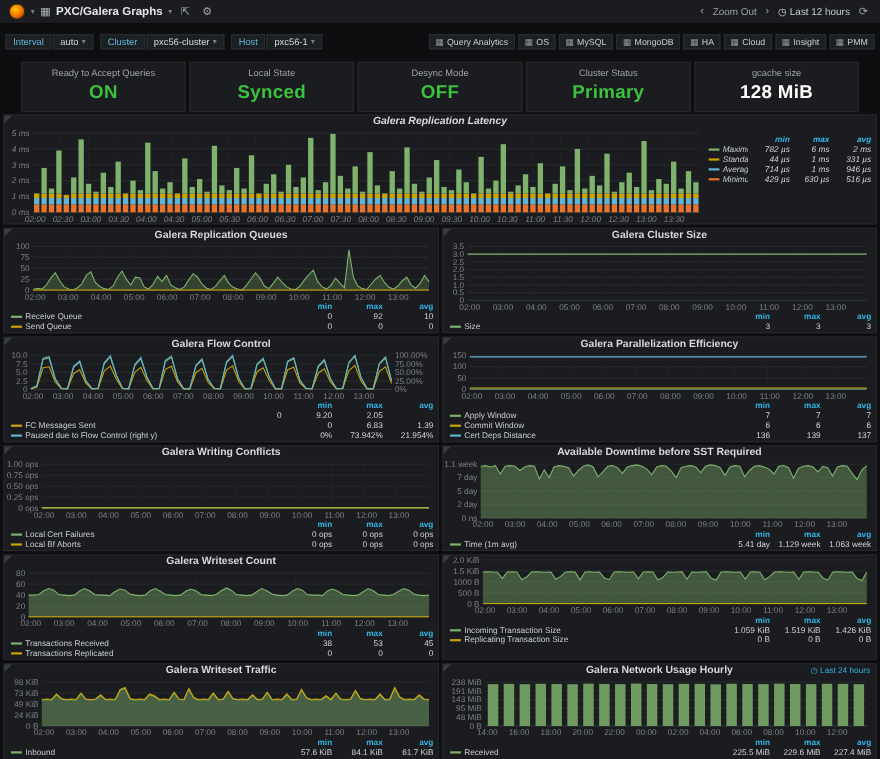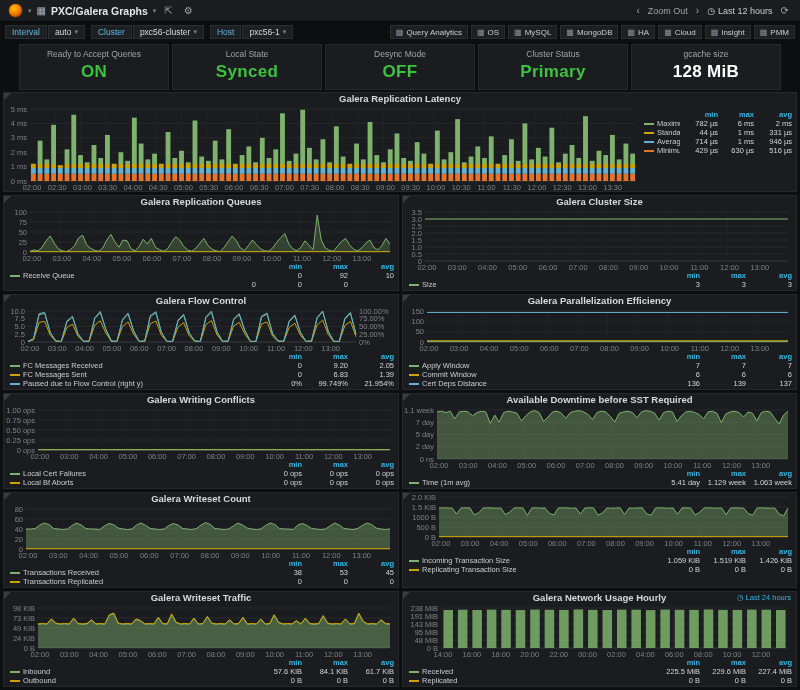--- a/index.html
+++ b/index.html
@@ -11,39 +11,39 @@
   .logo { width:15px; height:15px; border-radius:50%; background:radial-gradient(circle at 38% 35%, #ffc400, #f06f00 55%, #7a2800 95%); border:1px solid #3a2a10; flex:0 0 auto; }
   .caret { color:#7b8087; font-size:7px; }
   .dash-icon { color:#aeb6bd; font-size:10px; }
   .dash-title { color:#e3e5e8; font-size:10.5px; font-weight:bold; }
   .nav-ic { color:#9fa3a8; font-size:10px; padding:0 3px; cursor:pointer; }
   .nav-text { color:#9fa3a8; font-size:9px; cursor:pointer; }
   .spacer { flex:1; }
   .timepick { display:flex; align-items:center; gap:3px; color:#c7cbd1; font-size:9px; }
 
   
-  .subnav { height:20px; display:flex; align-items:center; padding:4px 5px; gap:21px; }
+  .subnav { height:20px; display:flex; align-items:center; padding:16px 5px; gap:21px; }
   .var-group { display:flex; gap:1px; }
   .chip { background:#1d2023; border:1px solid #2a2d31; font-size:8.5px; padding:1px 6px; height:14px; display:flex; align-items:center; gap:3px; }
   .chip.lbl { color:#5fb6dd; }
   .chip.val { color:#d8d9da; cursor:pointer; }
   .nav-btn { background:#1d2023; border:1px solid #2a2d31; color:#c8cdd2; font-size:8px; height:14px; padding:1px 5px; display:flex; align-items:center; gap:3px; cursor:pointer; }
   .nav-btn .bi { color:#8e959c; font-size:8px; }
 
   
   .stats-row { display:flex; gap:3px; margin:2px 19px; height:46px; }
   .stat { flex:1; background:#1b1c1f; border:1px solid #27282b; position:relative; }
   .stat .stitle { font-size:8.5px; color:#9fa3a8; text-align:center; padding-top:4px; }
   .stat .svalue { font-size:17px; font-weight:bold; text-align:center; margin-top:3px; letter-spacing:.3px; }
 
   
   .grid { margin:0 3px; }
   .prow { display:flex; gap:3px; margin-bottom:3px; }
   .panel { background:#1b1c1f; border:1px solid #27282b; position:relative; }
-  .panel.full { flex:1; height:100px; }
+  .panel.full { flex:1; height:100px;font-style:italic; }
   .panel.half { flex:1; height:96px; }
   .pinfo { position:absolute; top:0; left:0; width:0; height:0; border-top:7px solid #3a3d40; border-right:7px solid transparent; cursor:pointer; }
   .ptitle { height:12px; line-height:12px; text-align:center; font-size:9.5px; font-weight:bold; color:#d8d9da; cursor:pointer; }
   .tbadge { position:absolute; right:5px; top:1px; font-size:7.5px; color:#33b5e5; }
   .pbody { display:flex; }
   .pbody.col { flex-direction:column; height:calc(100% - 12px); }
   .pbody.row { height:calc(100% - 12px); }
   .chart-box { flex:1 1 auto; min-width:0; min-height:0; }
   .legend-side { width:152px; padding:5px 4px 0 0; }
   .legend-bottom { padding:0 4px 1px 6px; }
@@ -669,20 +669,21 @@
               <span class="v">max</span>
               <span class="v">avg</span>
             </div>
             <div class="lg-row">
               <span class="lg-label"><span class="lg-dash" style="background: rgb(126, 178, 109);"></span>Receive Queue</span>
               <span class="v">0</span>
               <span class="v">92</span>
               <span class="v">10</span>
             </div>
             <div class="lg-row">
+              <span class="lg-label"><span class="lg-dash" style="background: rgb(204, 163, 0);"></span>Send Queue</span>
               <span class="v">0</span>
               <span class="v">0</span>
               <span class="v">0</span>
             </div>
           </div>
       </div>
     </div>
     <div class="panel half">
       <div class="pinfo"></div>
       <div class="ptitle">Galera Cluster Size</div>
@@ -798,35 +799,34 @@
               <polyline points="24,34.355199999999996 29.559322033898304,31.776 35.11864406779661,6.6287999999999965 40.67796610169492,5.3392 46.23728813559322,25.328 51.79661016949153,34.032799999999995 57.355932203389834,34.355199999999996 62.91525423728814,14.044000000000002 68.47457627118644,9.207999999999998 74.03389830508475,26.94 79.59322033898306,34.355199999999996 85.15254237288136,34.032799999999995 90.71186440677967,10.82 96.27118644067797,4.371999999999997 101.83050847457628,22.104 107.38983050847457,34.032799999999995 112.94915254237289,34.355199999999996 118.50847457627118,12.432 124.0677966101695,5.984000000000002 129.6271186440678,23.716 135.18644067796612,34.355199999999996 140.74576271186442,34.032799999999995 146.3050847457627,8.563200000000004 151.864406779661,4.6943999999999955 157.42372881355934,25.328 162.98305084745763,34.355199999999996 168.54237288135593,34.355199999999996 174.10169491525423,13.076799999999999 179.66101694915255,7.2736000000000045 185.22033898305085,25.9728 190.77966101694915,34.032799999999995 196.33898305084745,34.355199999999996 201.89830508474577,9.852799999999998 207.45762711864407,4.049600000000002 213.01694915254237,24.6832 218.57627118644066,34.355199999999996 224.135593220339,34.032799999999995 229.6949152542373,11.787199999999999 235.25423728813558,6.6287999999999965 240.8135593220339,23.3936 246.3728813559322,34.355199999999996 251.9322033898305,34.355199999999996 257.49152542372883,9.207999999999998 263.0508474576271,5.984000000000002 268.6101694915254,26.6176 274.1694915254237,34.032799999999995 279.728813559322,34.355199999999996 285.2881355932203,13.7216 290.8474576271187,7.918399999999998 296.40677966101697,25.328 301.96610169491527,34.355199999999996 307.52542372881356,34.032799999999995 313.08474576271186,10.4976 318.64406779661016,4 324.20338983050846,24.0384 329.76271186440675,34.355199999999996 335.3220338983051,34.355199999999996 340.8813559322034,11.142399999999999 346.4406779661017,5.3392 352,27.2624" fill="none" stroke="#61b2d4" stroke-width="1"></polyline>
             </svg></div>
         <div class="legend-bottom">
             <div class="lg-row head">
               <span></span>
               <span class="v">min</span>
               <span class="v">max</span>
               <span class="v">avg</span>
             </div>
             <div class="lg-row">
-              <span class="lg-label"><span class="lg-dash" style="background: rgb(126, 178, 109);"></span>FC Messages Received</span>
               <span class="v">0</span>
               <span class="v">9.20</span>
               <span class="v">2.05</span>
             </div>
             <div class="lg-row">
               <span class="lg-label"><span class="lg-dash" style="background: rgb(204, 163, 0);"></span>FC Messages Sent</span>
               <span class="v">0</span>
               <span class="v">6.83</span>
               <span class="v">1.39</span>
             </div>
             <div class="lg-row">
               <span class="lg-label"><span class="lg-dash" style="background: rgb(97, 178, 212);"></span>Paused due to Flow Control (right y)</span>
               <span class="v">0%</span>
-              <span class="v">99.749%</span>
+              <span class="v">73.942%</span>
               <span class="v">21.954%</span>
             </div>
           </div>
       </div>
     </div>
     <div class="panel half">
       <div class="pinfo"></div>
       <div class="ptitle">Galera Parallelization Efficiency</div>
       <div class="pbody col">
         <div class="chart-box"><svg width="393" height="45">

